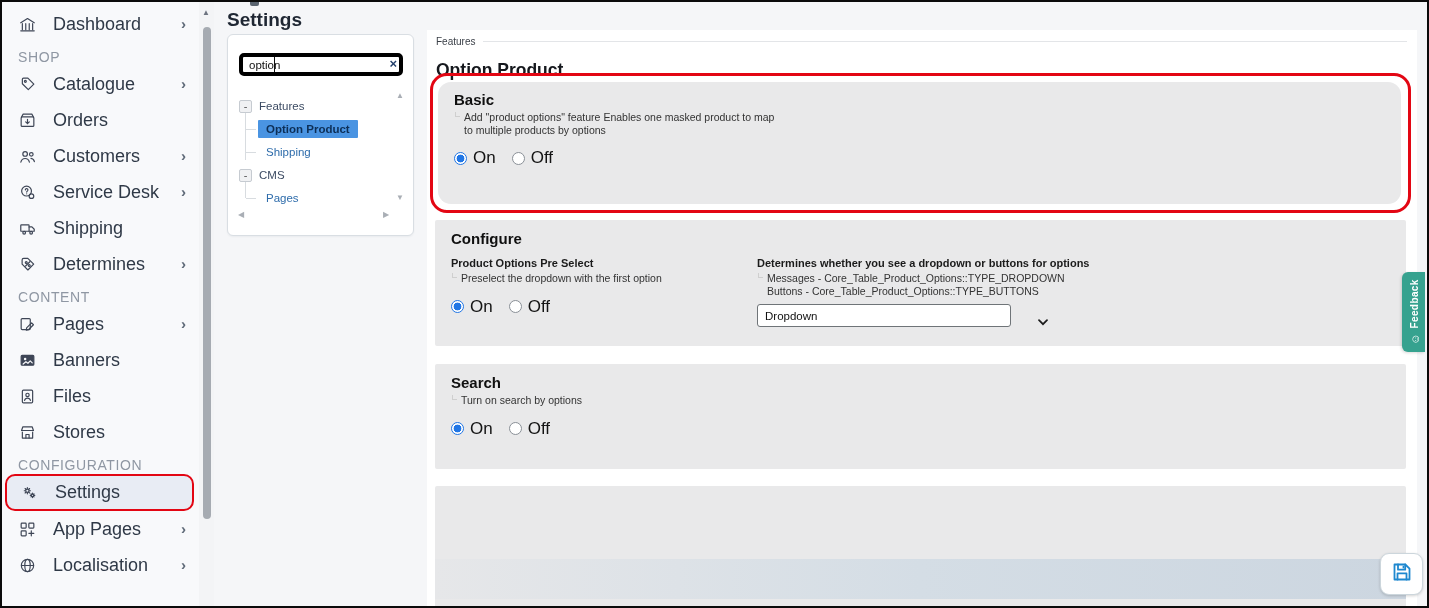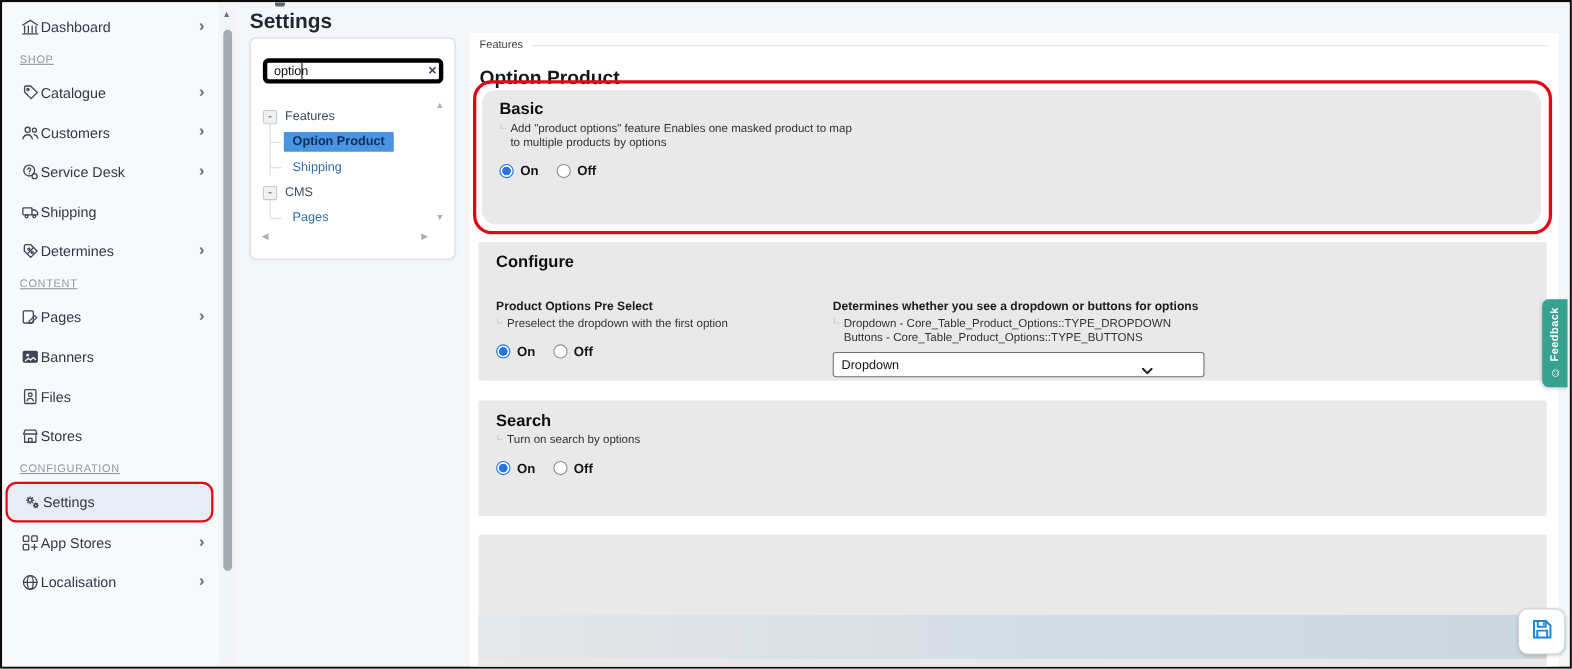--- a/index.html
+++ b/index.html
@@ -7,23 +7,23 @@
   .window{
     position:relative;width:1429px;height:608px;border:2px solid #0b0b0b;
     background:#f5f6f8;overflow:hidden;
     font-family:"Liberation Sans",sans-serif;color:#2f3947;
   }
   
   .sidebar{position:absolute;left:0;top:0;width:197px;height:100%;background:#f8f9fb;padding-top:4px;}
   .sb-item{position:relative;height:36px;display:flex;align-items:center;padding-left:16px;cursor:pointer;}
   .sb-item .icn{width:19px;height:19px;color:#3e4656;flex:0 0 19px;}
   .sb-item .icn svg{width:100%;height:100%;stroke:currentColor;fill:none;stroke-width:1.5;stroke-linecap:round;stroke-linejoin:round;}
-  .sb-label{margin-left:0;font-size:13px;font-weight:500;color:#2f3947;}
+  .sb-label{margin-left:16px;font-size:18px;font-weight:500;color:#2f3947;}
   .sb-chev{position:absolute;right:13px;top:50%;transform:translateY(-54%);font-size:15px;color:#5f6a78;font-weight:600;}
-  .sb-heading{margin:7px 0 5px 16px;height:12px;font-size:10px;letter-spacing:.6px;color:#8f97a3;font-weight:500;text-decoration:underline;}
+  .sb-heading{margin:7px 0 5px 16px;height:12px;font-size:14px;letter-spacing:.6px;color:#8f97a3;font-weight:500;}
   .sb-item.active{background:#e8ecf4;border:2.5px solid var(--annotation-red,#e30613);border-radius:10px;margin:0 5px 0 3px;padding-left:13px;height:37px;}
   
   .sb-scroll{position:absolute;left:197px;top:0;width:15px;height:100%;background:#f3f4f6;}
   .sb-scroll .arr{position:absolute;left:3px;top:6px;font-size:8px;color:#6d7480;}
   .sb-scroll .thumb{position:absolute;left:3.5px;top:25px;width:8px;height:492px;border-radius:5px;background:#a6abb2;}
   
   .main{position:absolute;left:212px;top:0;right:0;bottom:0;background:#f5f6f8;}
   .frag{position:absolute;left:36px;top:0;width:9px;height:4px;background:#5a6470;border-radius:0 0 2px 2px;}
   .page-title{position:absolute;left:13px;top:7px;font-size:19px;font-weight:700;color:#1f2733;}
   
@@ -48,27 +48,27 @@
   .red-box{position:absolute;left:3px;top:43px;width:981px;height:140px;border:3px solid var(--annotation-red,#e30613);border-radius:17px;}
   .card{background:#e9e9ea;border-radius:2px;}
   .card-basic{position:absolute;left:5px;top:6px;right:7px;bottom:6px;padding:9px 16px;border-radius:13px;}
   .card h2{margin:0;font-size:15px;font-weight:700;color:#101010;}
   .fld{font-size:11px;font-weight:700;color:#1b1b1b;margin-top:9px;}
   .desc{font-size:10.5px;color:#333;margin:3px 0 0 10px;line-height:12.5px;position:relative;}
   .tick{position:absolute;left:-9px;top:1px;width:5px;height:5px;border-left:1px solid #cfcfcf;border-bottom:1px solid #cfcfcf;}
   .radio-row{display:flex;align-items:center;margin-top:12px;}
   .radio{width:13px;height:13px;border-radius:50%;border:1.5px solid #8a9097;background:#fff;cursor:pointer;}
   .radio.sel{border-color:var(--radio-blue,#2176e5);background:radial-gradient(circle,var(--radio-blue,#2176e5) 0 3.6px,#fff 4.2px);}
-  .radio-label{font-size:12px;font-weight:700;color:#141414;margin:0 16px 0 6px;cursor:pointer;}
+  .radio-label{font-size:17px;font-weight:400;color:#141414;margin:0 16px 0 6px;cursor:pointer;}
   .card-configure{position:absolute;left:8px;top:190px;width:971px;height:126px;padding:10px 16px;}
-  .cols{display:flex;margin-top:20px;}
+  .cols{display:flex;margin-top:4px;}
   .col-l{width:306px;flex:0 0 306px;}
   .col-r{flex:1;}
   .select-wrap{position:relative;margin-top:7px;width:298px;}
-  select.opt-select{width:338px;height:23px;font-family:"Liberation Sans",sans-serif;font-size:11.5px;color:#111;background:#fff;border:1px solid #6f7478;border-radius:3px;padding:0 10px 0 7px;appearance:none;-webkit-appearance:none;}
+  select.opt-select{width:254px;height:23px;font-family:"Liberation Sans",sans-serif;font-size:11.5px;color:#111;background:#fff;border:1px solid #6f7478;border-radius:3px;padding:0 10px 0 7px;appearance:none;-webkit-appearance:none;}
   .sel-caret{position:absolute;right:7px;top:8px;pointer-events:none;}
   .card-search{position:absolute;left:8px;top:334px;width:971px;height:105px;padding:10px 16px;}
   .card-bottom{position:absolute;left:8px;top:456px;width:971px;height:200px;}
   .band{position:absolute;left:0;right:0;top:73px;height:40px;background:linear-gradient(90deg,#e6e7e9 0%,#d4dde5 50%,#ccd6e0 100%);}
   
   .feedback{position:absolute;right:2px;top:298px;width:23px;height:80px;background:var(--feedback-teal,#36a28f);border-radius:6px 0 0 6px;box-shadow:-1px 1px 3px rgba(0,0,0,.15);cursor:pointer;}
   .feedback .rot{position:absolute;left:50%;top:50%;width:80px;height:23px;transform:translate(-50%,-50%) rotate(-90deg);display:flex;align-items:center;justify-content:center;gap:5px;color:#fff;}
   .feedback .f-label{font-size:10px;font-weight:700;letter-spacing:.4px;}
   .feedback .f-smiley{font-size:11px;}
   .save-btn{position:absolute;right:4px;bottom:11px;width:43px;height:42px;background:#fff;border:1px solid #ccd6dc;border-radius:9px;box-shadow:0 1px 3px rgba(0,0,0,.18);display:flex;align-items:center;justify-content:center;cursor:pointer;}
@@ -92,20 +92,28 @@
       <div class="sb-item">
         <span class="icn"><svg viewBox="0 0 24 24">
             <path d="M12.5 4 20 11.5l-7 7L5.5 11V5.5A1.5 1.5 0 0 1 7 4Z"></path>
             <circle cx="9.3" cy="8" r="1.2"></circle>
           </svg></span>
         <span class="sb-label">Catalogue</span>
         <span class="sb-chev">›</span>
       </div>
       <div class="sb-item">
         <span class="icn"><svg viewBox="0 0 24 24">
+            <rect x="4" y="7.5" width="16" height="12" rx="1.3"></rect>
+            <path d="m4.5 7.5 2-3.5h11l2 3.5"></path>
+            <path d="M12 10.5V16m0 0-2.3-2.3M12 16l2.3-2.3"></path>
+          </svg></span>
+        <span class="sb-label">Orders</span>
+      </div>
+      <div class="sb-item">
+        <span class="icn"><svg viewBox="0 0 24 24">
             <circle cx="9" cy="8.8" r="2.9"></circle>
             <path d="M3.6 19.2c.8-3.1 2.8-4.7 5.4-4.7s4.6 1.6 5.4 4.7"></path>
             <circle cx="16.8" cy="9.3" r="2.3"></circle>
             <path d="M16.4 14.3c2.3.3 3.8 1.7 4.3 4.2"></path>
           </svg></span>
         <span class="sb-label">Customers</span>
         <span class="sb-chev">›</span>
       </div>
       <div class="sb-item">
         <span class="icn"><svg viewBox="0 0 24 24">
@@ -180,21 +188,21 @@
           </svg></span>
         <span class="sb-label">Settings</span>
       </div>
       <div class="sb-item">
         <span class="icn"><svg viewBox="0 0 24 24">
             <rect x="4" y="4" width="6.3" height="6.3" rx="1"></rect>
             <rect x="13.7" y="4" width="6.3" height="6.3" rx="1"></rect>
             <rect x="4" y="13.7" width="6.3" height="6.3" rx="1"></rect>
             <path d="M16.8 13.7v6.3M13.7 16.8H20"></path>
           </svg></span>
-        <span class="sb-label">App Stores</span>
+        <span class="sb-label">App Pages</span>
         <span class="sb-chev">›</span>
       </div>
       <div class="sb-item">
         <span class="icn"><svg viewBox="0 0 24 24">
             <circle cx="12" cy="12" r="7.8"></circle>
             <ellipse cx="12" cy="12" rx="3.4" ry="7.8"></ellipse>
             <path d="M4.5 12h15"></path>
           </svg></span>
         <span class="sb-label">Localisation</span>
         <span class="sb-chev">›</span>
@@ -280,21 +288,21 @@
               <span class="radio sel"></span>
               <span class="radio-label">On</span>
               <span class="radio"></span>
               <span class="radio-label">Off</span>
             </div>
           </div>
           <div class="col-r">
             <div class="fld" style="margin-top:6px">Determines whether you see a dropdown or buttons for options</div>
             <div class="desc">
               <span class="tick"></span>
-              <div>Dropdown - Core_Table_Product_Options::TYPE_DROPDOWN</div>
+              <div>Messages - Core_Table_Product_Options::TYPE_DROPDOWN</div>
               <div>Buttons - Core_Table_Product_Options::TYPE_BUTTONS</div>
             </div>
             <div class="select-wrap">
               <select class="opt-select">
                 <option>Dropdown</option>
               </select>
               <span class="sel-caret">
                 <svg width="10" height="7" viewBox="0 0 10 7">
                     <path d="M1 1.2l4 4 4-4" stroke="#1c1c1c" stroke-width="1.7" fill="none" stroke-linecap="round"></path>
                   </svg>

